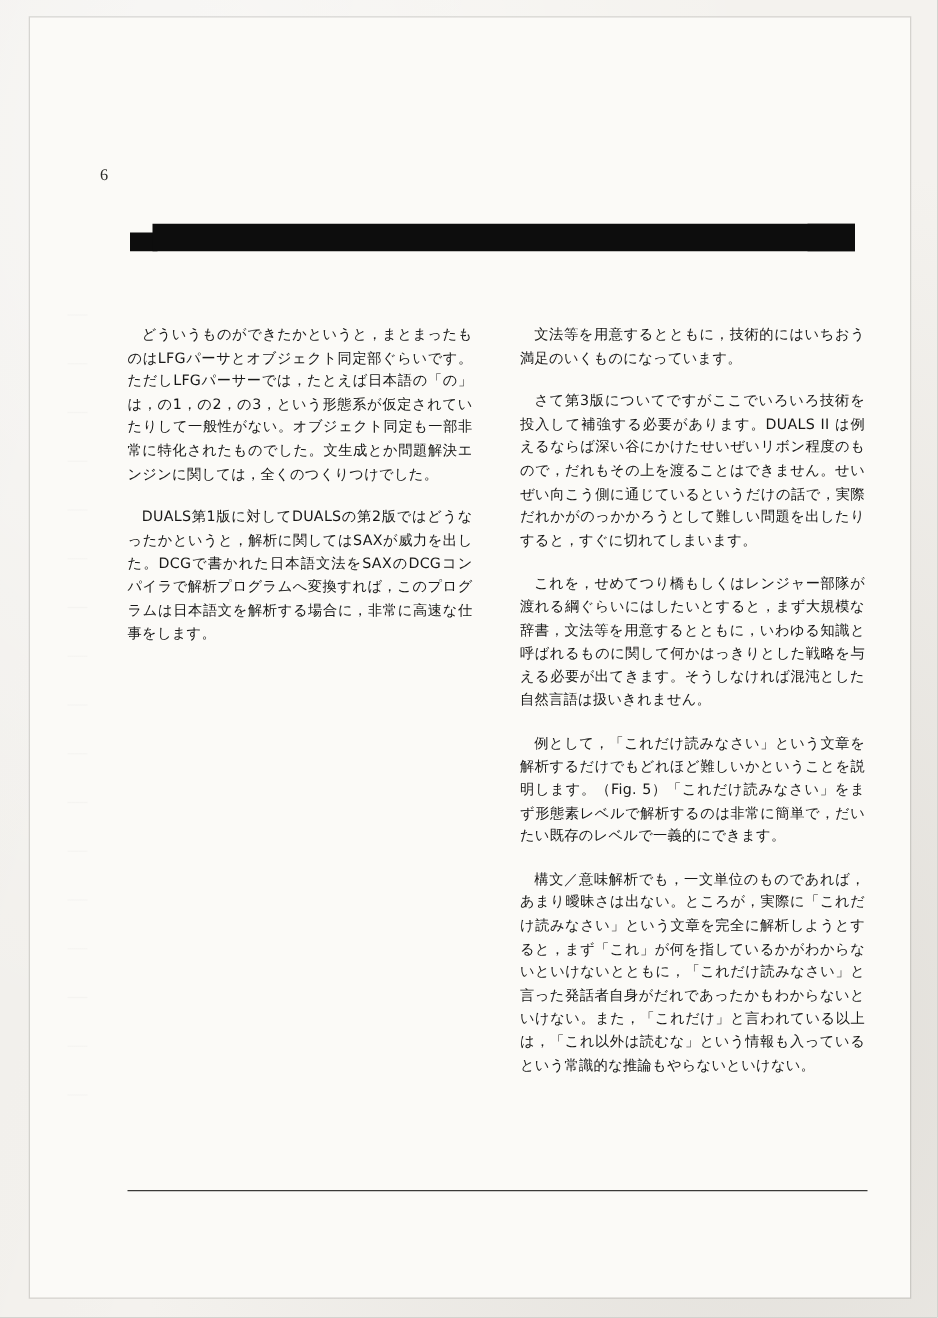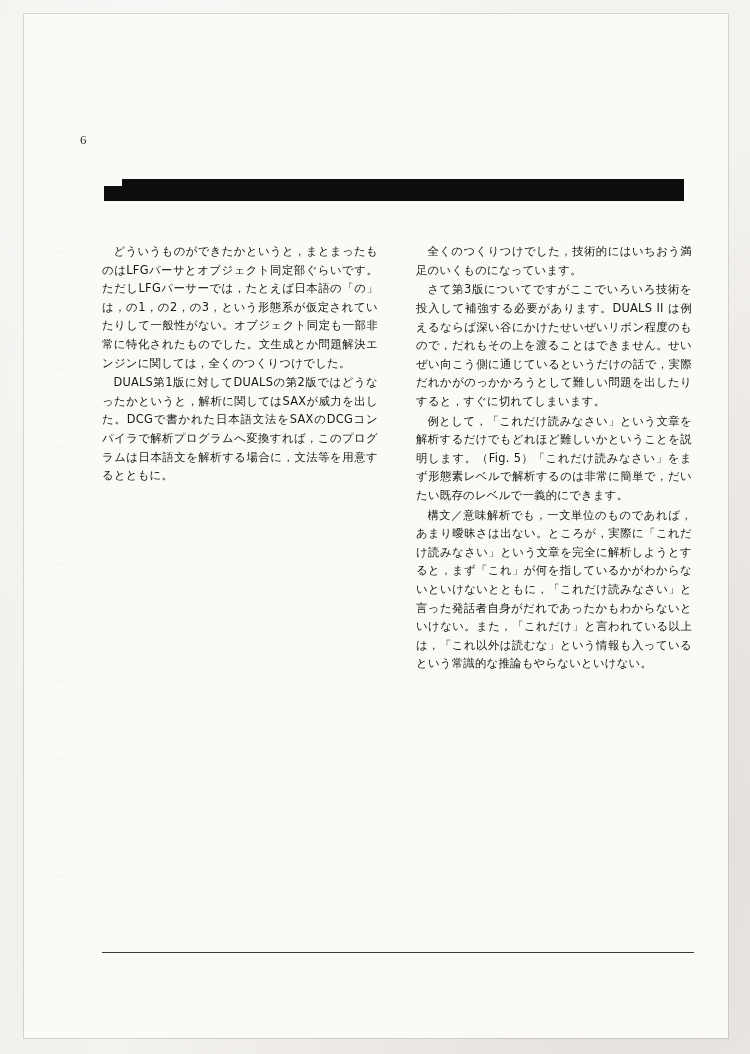--- a/index.html
+++ b/index.html
@@ -87,21 +87,21 @@
     left: 78px;
     top: 228px;
     width: 590px;
     display: flex;
     gap: 38px;
   }
   .col {
     width: 276px;
   }
   p.para {
-    margin: 0 0 0.1em 0;
+    margin: 16px 0 0.1em 0;
     font-family: "DejaVu Sans", sans-serif;
     font-size: 11.4px;
     line-height: 18.6px;
     color: #171716;
     text-align: justify;
     text-indent: 1em;
     letter-spacing: 0.02em;
     text-justify: inter-character;
     word-break: break-all;
   }
@@ -146,25 +146,26 @@
         <div class="bar-step"></div>
         <div class="bar-main"></div>
         <div class="bar-fade"></div>
       </div>
 
       <div class="speckle"></div>
 
       <div class="columns">
         <div class="col">
           <p class="para">どういうものができたかというと，まとまったものはLFGパーサとオブジェクト同定部ぐらいです。ただしLFGパーサーでは，たとえば日本語の「の」は，の1，の2，の3，という形態系が仮定されていたりして一般性がない。オブジェクト同定も一部非常に特化されたものでした。文生成とか問題解決エンジンに関しては，全くのつくりつけでした。</p>
-          <p class="para">DUALS第1版に対してDUALSの第2版ではどうなったかというと，解析に関してはSAXが威力を出した。DCGで書かれた日本語文法をSAXのDCGコンパイラで解析プログラムへ変換すれば，このプログラムは日本語文を解析する場合に，文法等を用意するとともに。</p>
+          <p class="para">DUALS第1版に対してDUALSの第2版ではどうなったかというと，解析に関してはSAXが威力を出した。DCGで書かれた日本語文法をSAXのDCGコンパイラで解析プログラムへ変換すれば，このプログラムは日本語文を解析する場合に，非常に高速な仕事をします。</p>
         </div>
         <div class="col">
-          <p class="para">全くのつくりつけでした，技術的にはいちおう満足のいくものになっています。</p>
+          <p class="para">文法等を用意するとともに，技術的にはいちおう満足のいくものになっています。</p>
           <p class="para">さて第3版についてですがここでいろいろ技術を投入して補強する必要があります。DUALS II は例えるならば深い谷にかけたせいぜいリボン程度のもので，だれもその上を渡ることはできません。せいぜい向こう側に通じているというだけの話で，実際だれかがのっかかろうとして難しい問題を出したりすると，すぐに切れてしまいます。</p>
+          <p class="para">これを，せめてつり橋もしくはレンジャー部隊が渡れる綱ぐらいにはしたいとすると，まず大規模な辞書，文法等を用意するとともに，いわゆる知識と呼ばれるものに関して何かはっきりとした戦略を与える必要が出てきます。そうしなければ混沌とした自然言語は扱いきれません。</p>
           <p class="para">例として，「これだけ読みなさい」という文章を解析するだけでもどれほど難しいかということを説明します。（Fig. 5）「これだけ読みなさい」をまず形態素レベルで解析するのは非常に簡単で，だいたい既存のレベルで一義的にできます。</p>
           <p class="para">構文／意味解析でも，一文単位のものであれば，あまり曖昧さは出ない。ところが，実際に「これだけ読みなさい」という文章を完全に解析しようとすると，まず「これ」が何を指しているかがわからないといけないとともに，「これだけ読みなさい」と言った発話者自身がだれであったかもわからないといけない。また，「これだけ」と言われている以上は，「これ以外は読むな」という情報も入っているという常識的な推論もやらないといけない。</p>
         </div>
       </div>
 
       <div class="rule"></div>
 
     </div>
   </div>
 </div>

